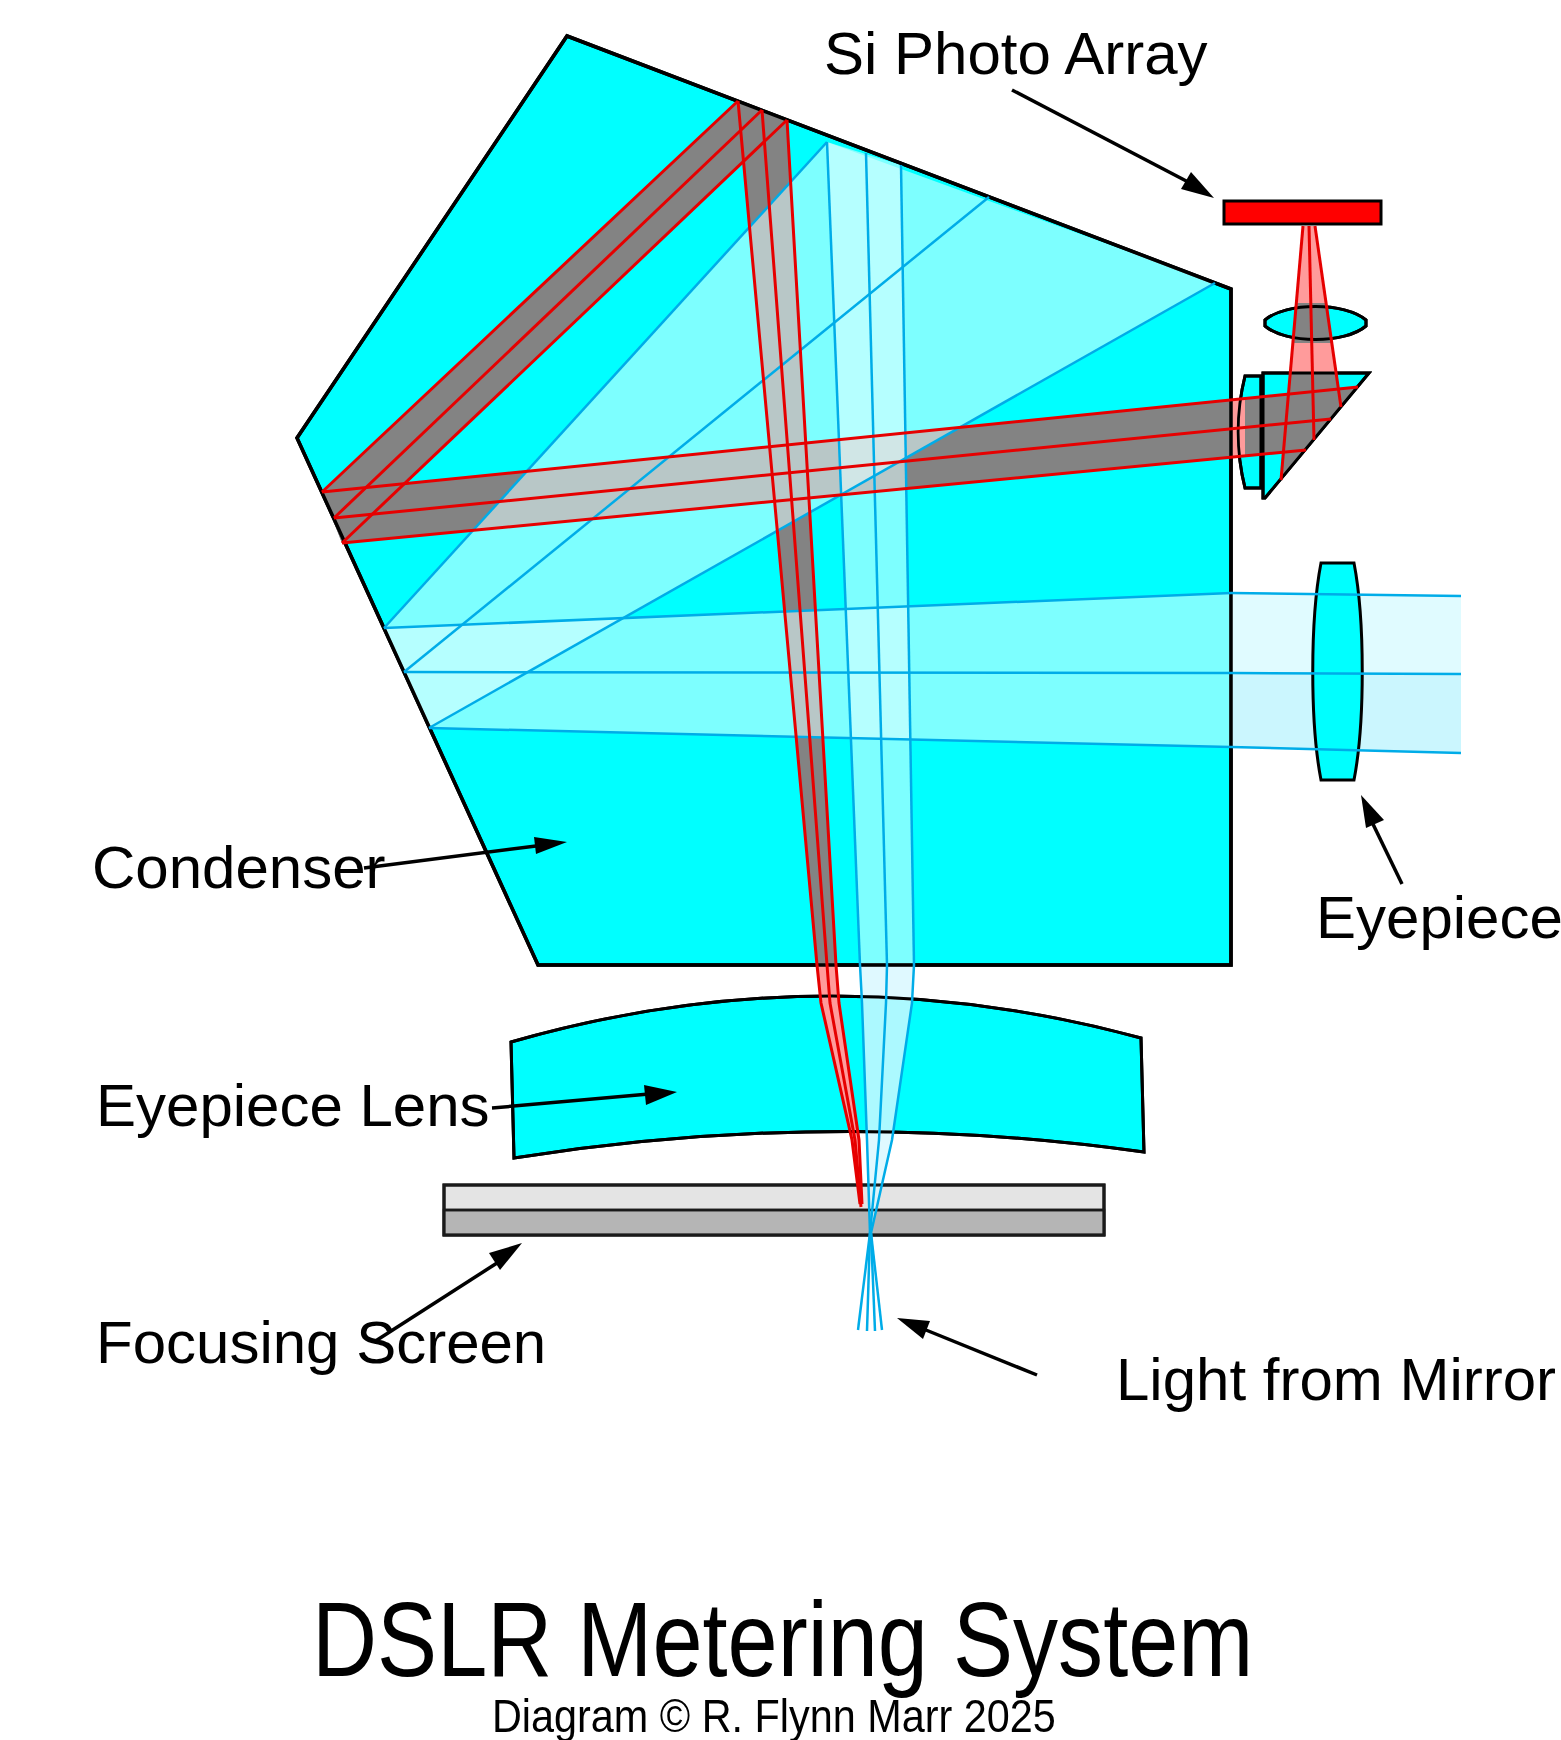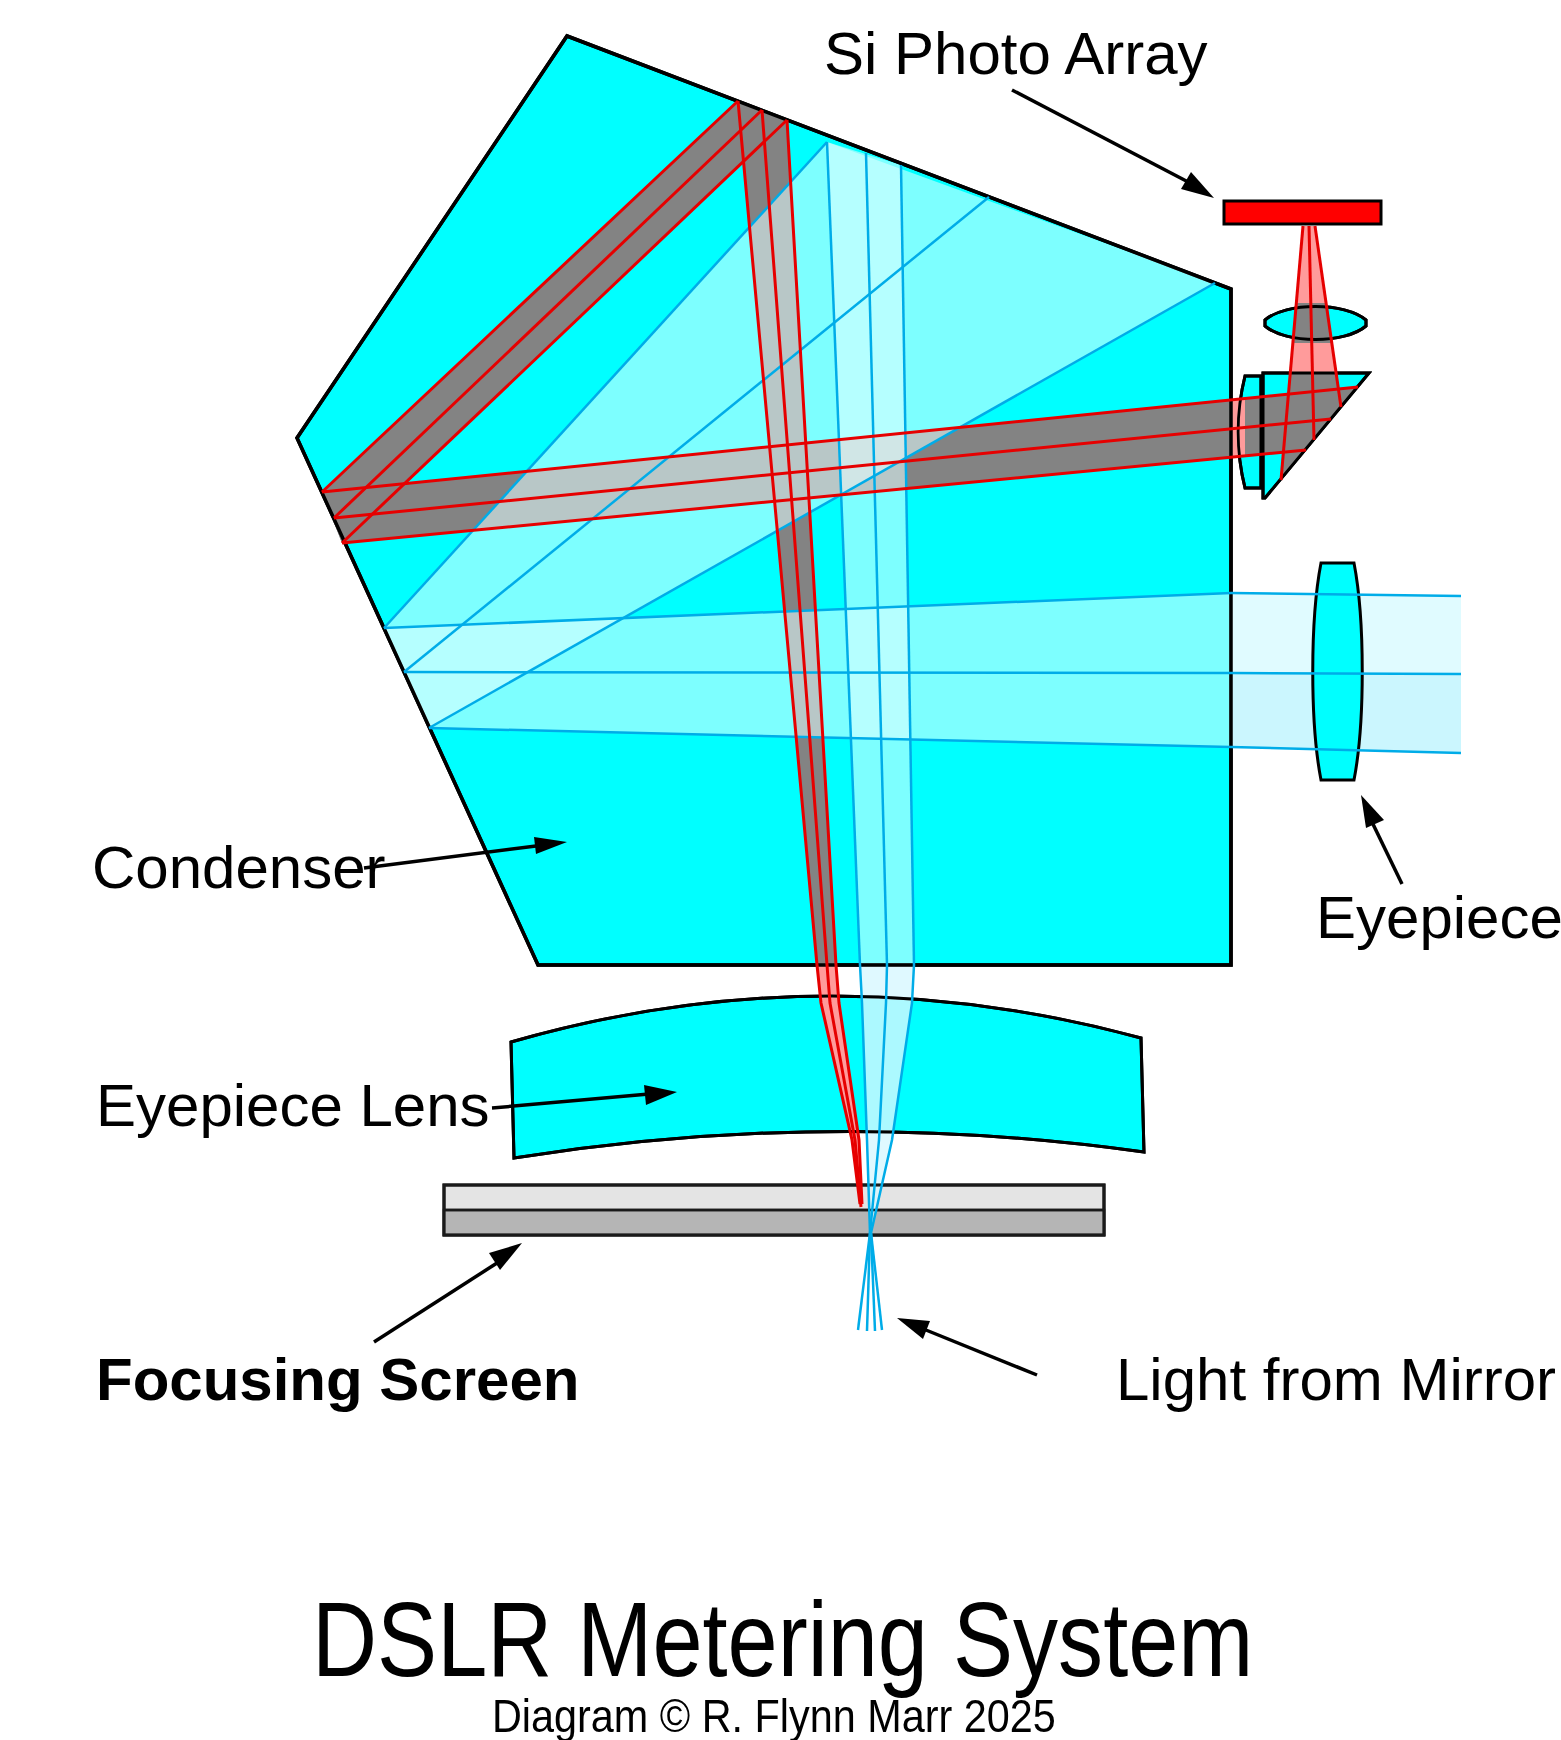--- a/index.html
+++ b/index.html
@@ -145,20 +145,20 @@
 </svg>
 
   <div class="lbl lbl-std" style="left:800px;top:24px;">Si Photo Array</div>
 
   <div class="lbl lbl-std" style="left:68px;top:838px;">Condenser</div>
 
   <div class="lbl lbl-std" style="left:1292px;top:888px;">Eyepiece</div>
 
   <div class="lbl lbl-std" style="left:72px;top:1076px;">Eyepiece Lens</div>
 
-  <div class="lbl lbl-std" style="left:72px;top:1350px;font-weight:bold;">Focusing Screen</div>
+  <div class="lbl lbl-std" style="left:72px;top:1313px;">Focusing Screen</div>
 
   <div class="lbl lbl-std" style="left:1092px;top:1350px;">Light from Mirror</div>
 
   <div class="lbl ttl" style="left:288px;top:1586px;">DSLR Metering System</div>
 
   <div class="lbl sub" style="left:468px;top:1692px;">Diagram © R. Flynn Marr 2025</div>
 </div>
 
 </body></html>

